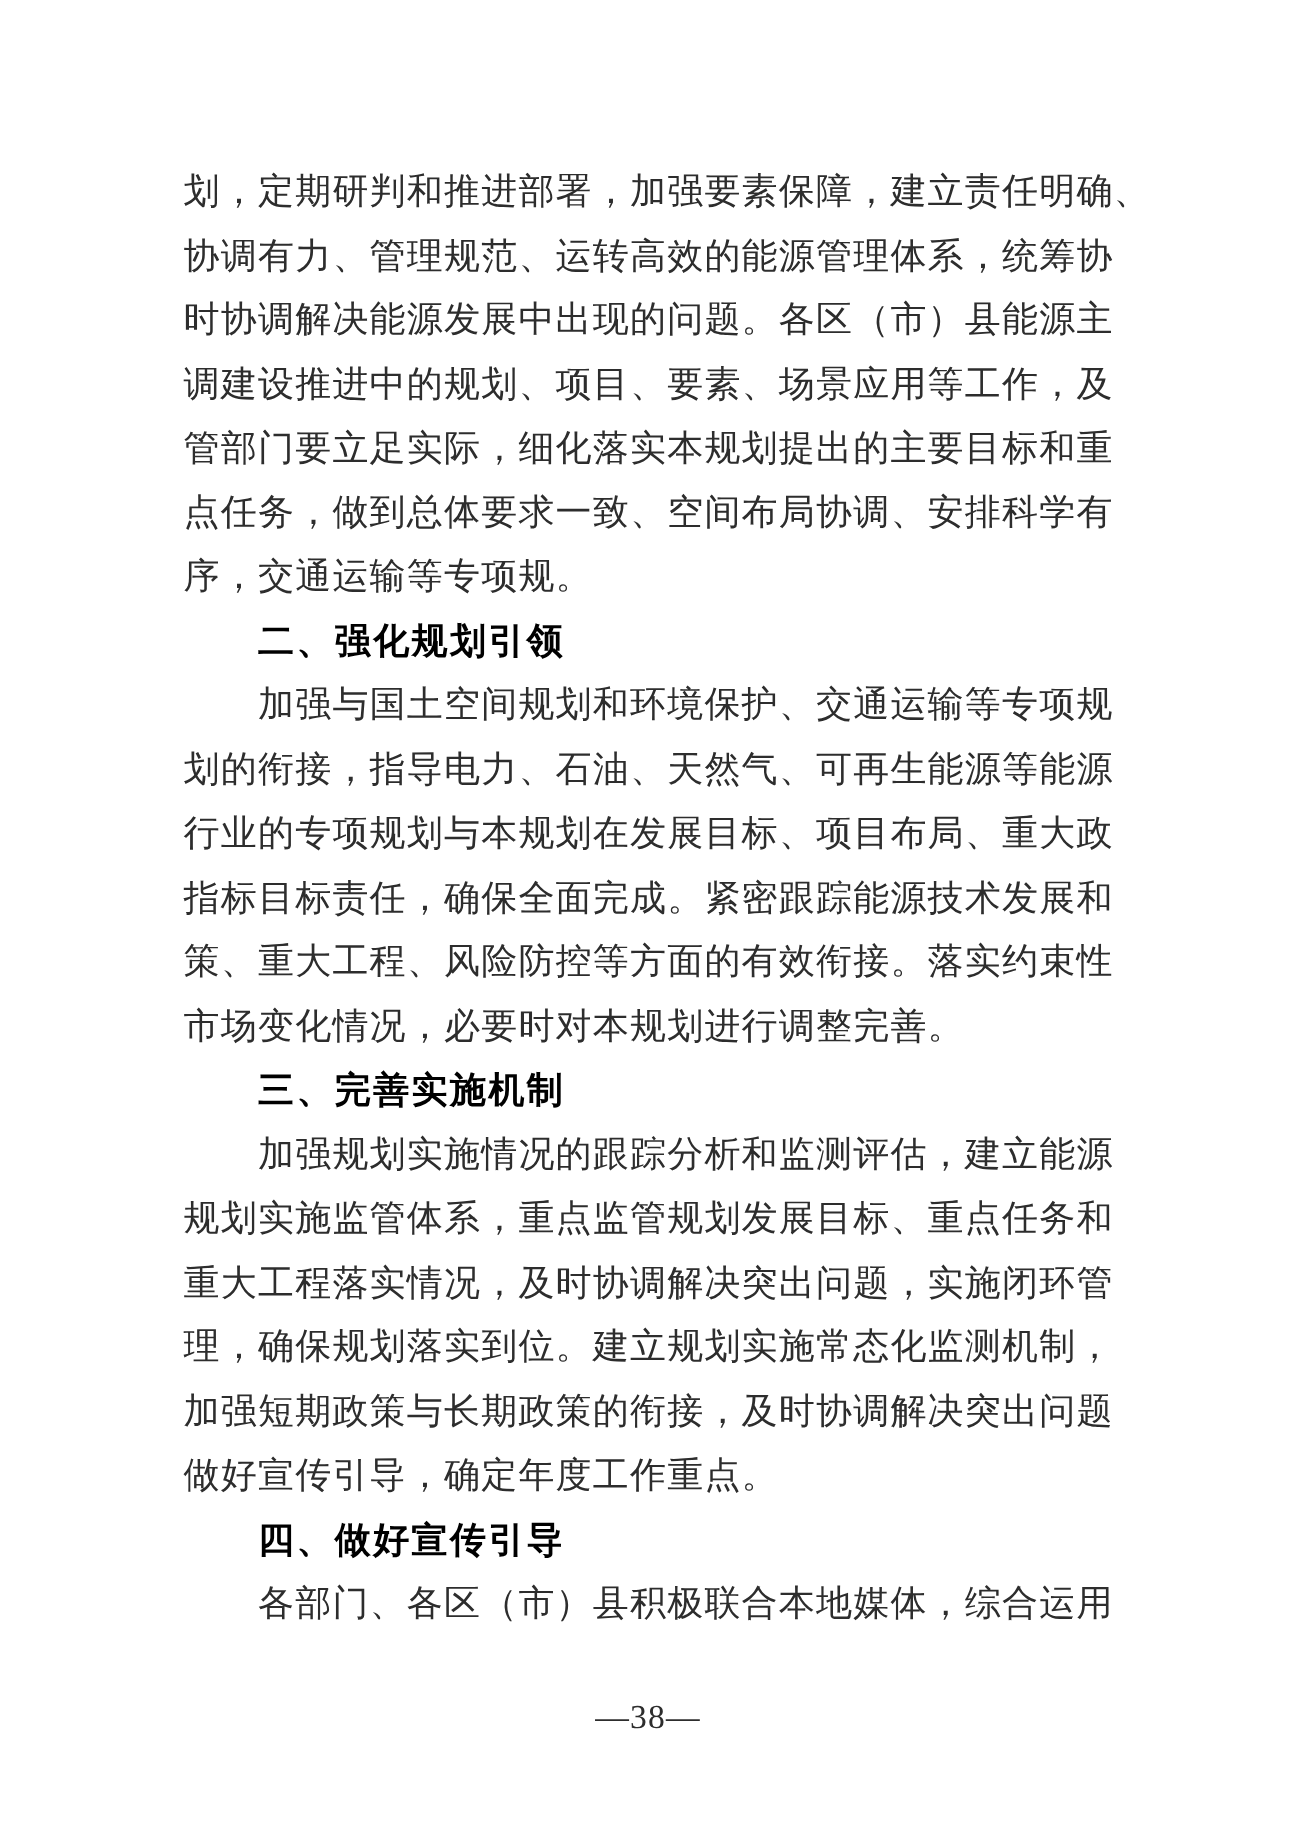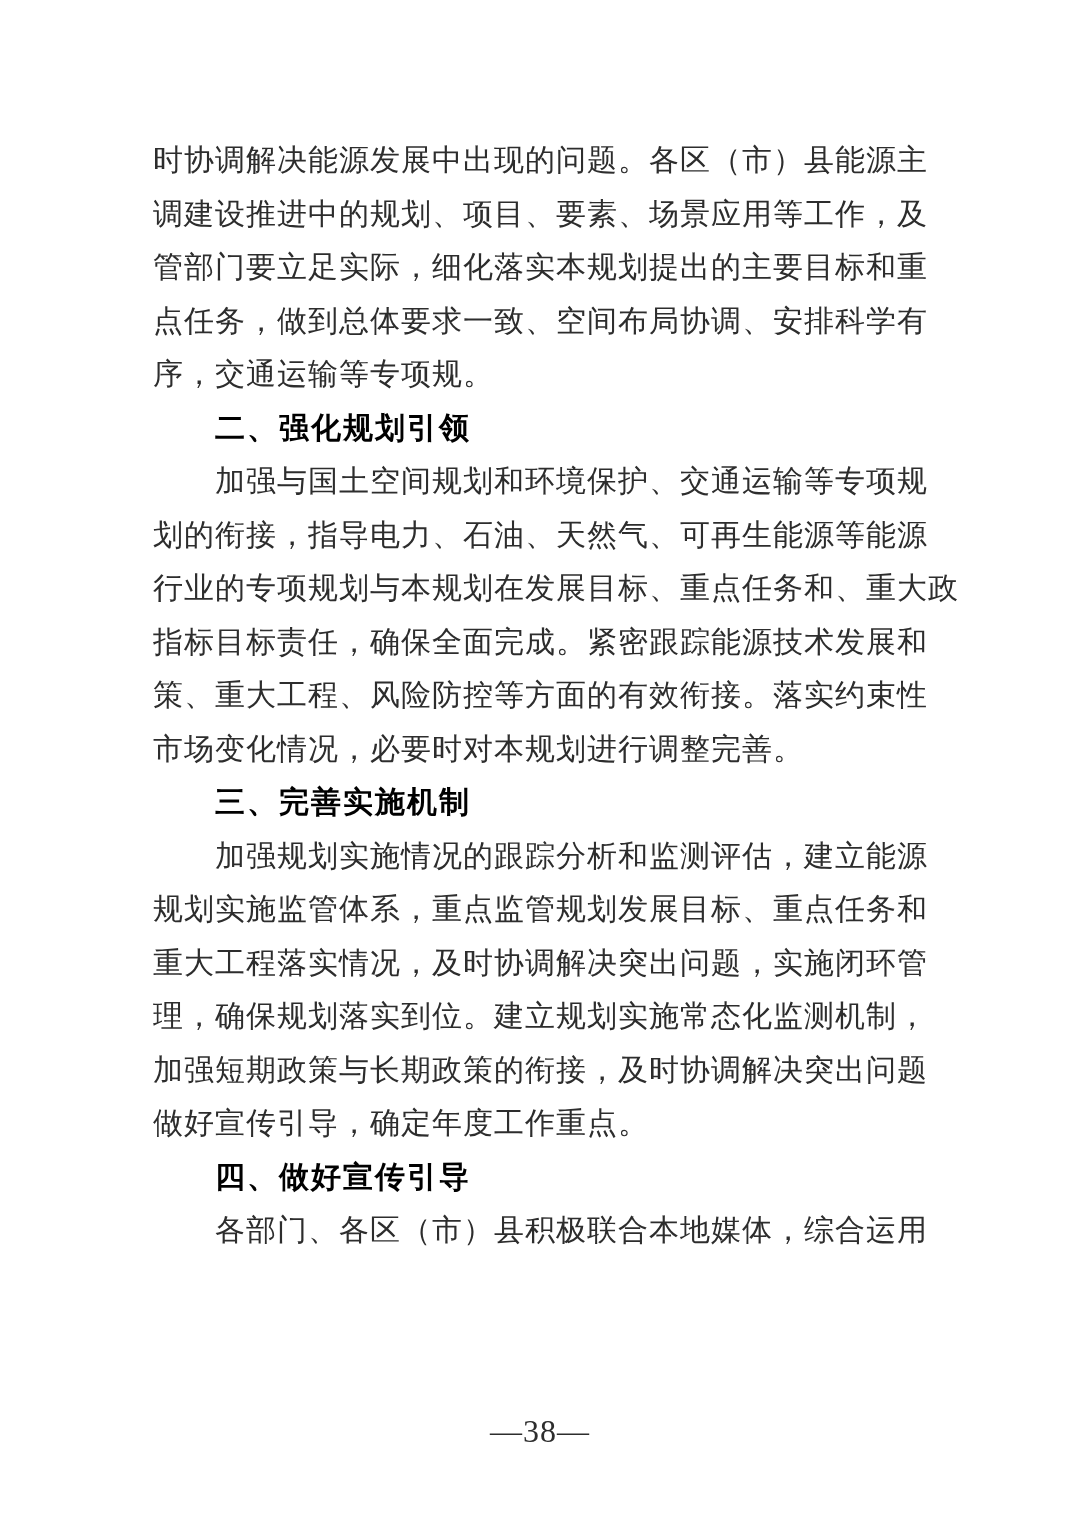--- a/index.html
+++ b/index.html
@@ -35,46 +35,48 @@
     letter-spacing: 2px;
   }
   .page-number {
     position: absolute;
     top: 1405px;
     left: 0;
     width: 100%;
     height: 53px;
     line-height: 53px;
     text-align: center;
-    font-size: 32px;
+    font-size: 28px;
     letter-spacing: 1px;
     color: #2d2d2d;
     font-family: "Liberation Serif", "DejaVu Serif", serif;
   }
 </style>
 </head>
 <body>
 
 <div class="page">
   <div class="text-block">
 
     <div>
+      <div class="line">划，定期研判和推进部署，加强要素保障，建立责任明确、</div>
+      <div class="line">协调有力、管理规范、运转高效的能源管理体系，统筹协</div>
       <div class="line">时协调解决能源发展中出现的问题。各区（市）县能源主</div>
       <div class="line">调建设推进中的规划、项目、要素、场景应用等工作，及</div>
       <div class="line">管部门要立足实际，细化落实本规划提出的主要目标和重</div>
       <div class="line">点任务，做到总体要求一致、空间布局协调、安排科学有</div>
       <div class="line">序，交通运输等专项规。</div>
     </div>
 
     <div class="line heading">二、强化规划引领</div>
 
     <div>
       <div class="line indent">加强与国土空间规划和环境保护、交通运输等专项规</div>
       <div class="line">划的衔接，指导电力、石油、天然气、可再生能源等能源</div>
-      <div class="line">行业的专项规划与本规划在发展目标、重点任务和、重大政</div>
+      <div class="line">行业的专项规划与本规划在发展目标、项目布局、重大政</div>
       <div class="line">指标目标责任，确保全面完成。紧密跟踪能源技术发展和</div>
       <div class="line">策、重大工程、风险防控等方面的有效衔接。落实约束性</div>
       <div class="line">市场变化情况，必要时对本规划进行调整完善。</div>
     </div>
 
     <div class="line heading">三、完善实施机制</div>
 
     <div>
       <div class="line indent">加强规划实施情况的跟踪分析和监测评估，建立能源</div>
       <div class="line">规划实施监管体系，重点监管规划发展目标、重点任务和</div>

